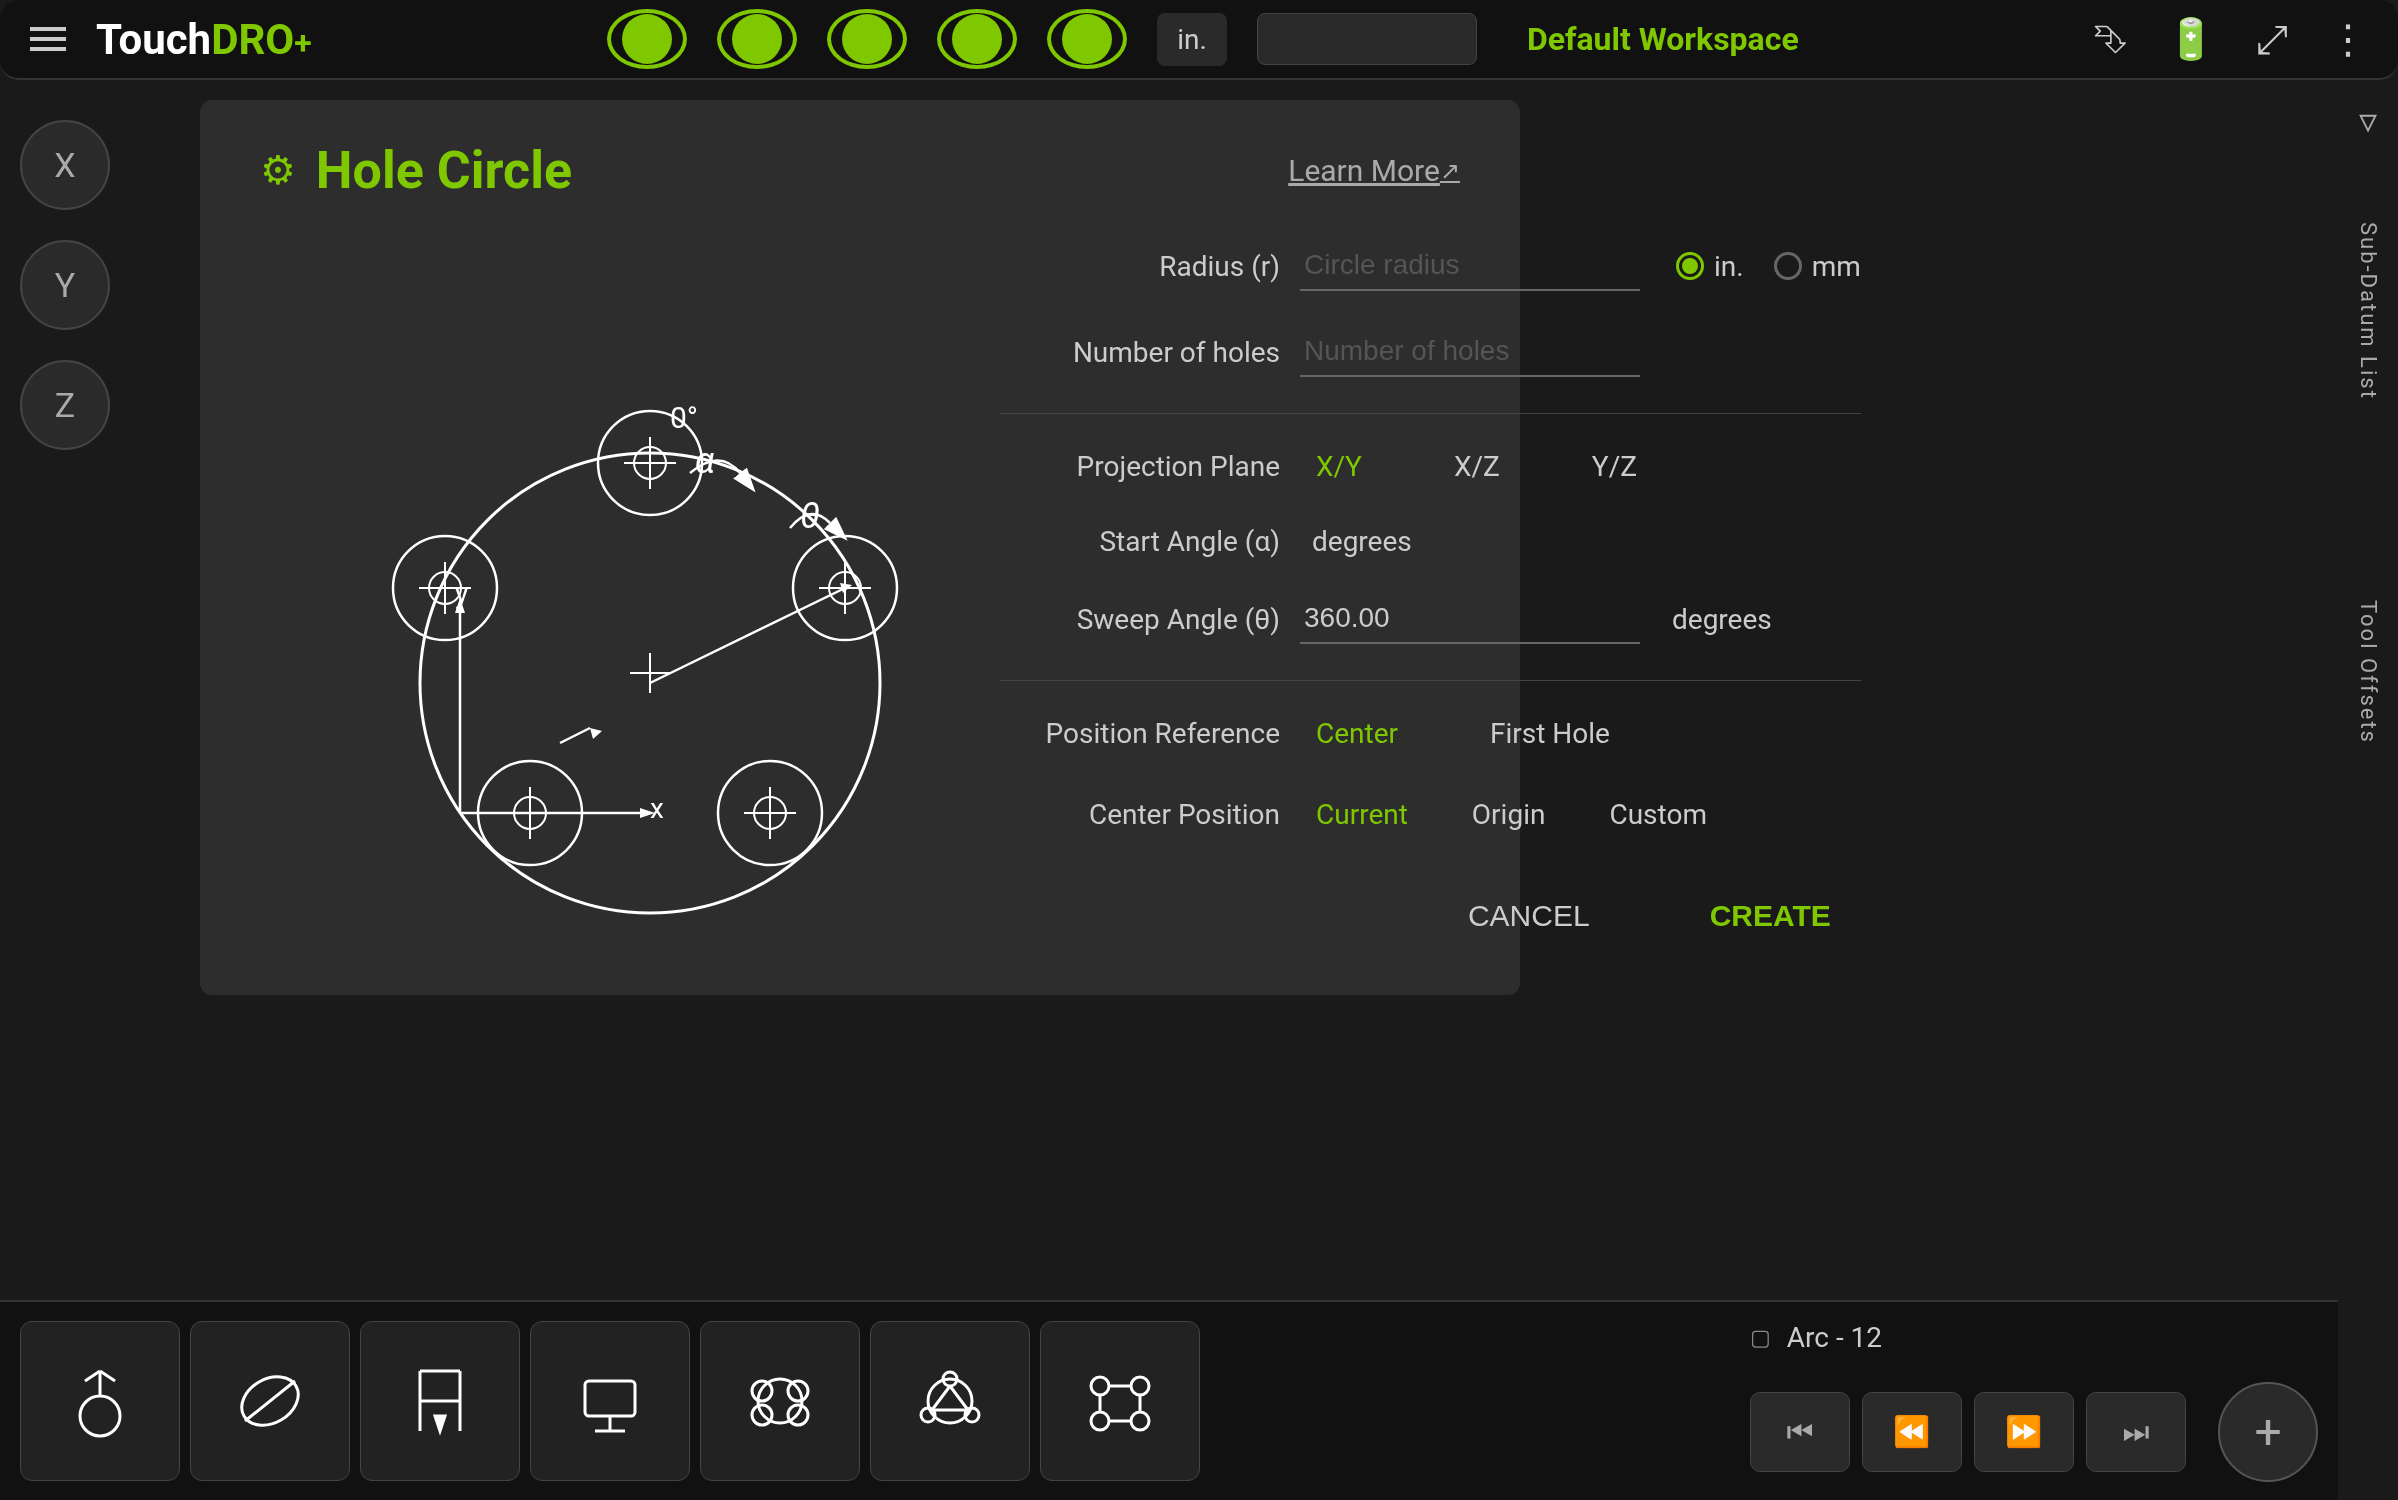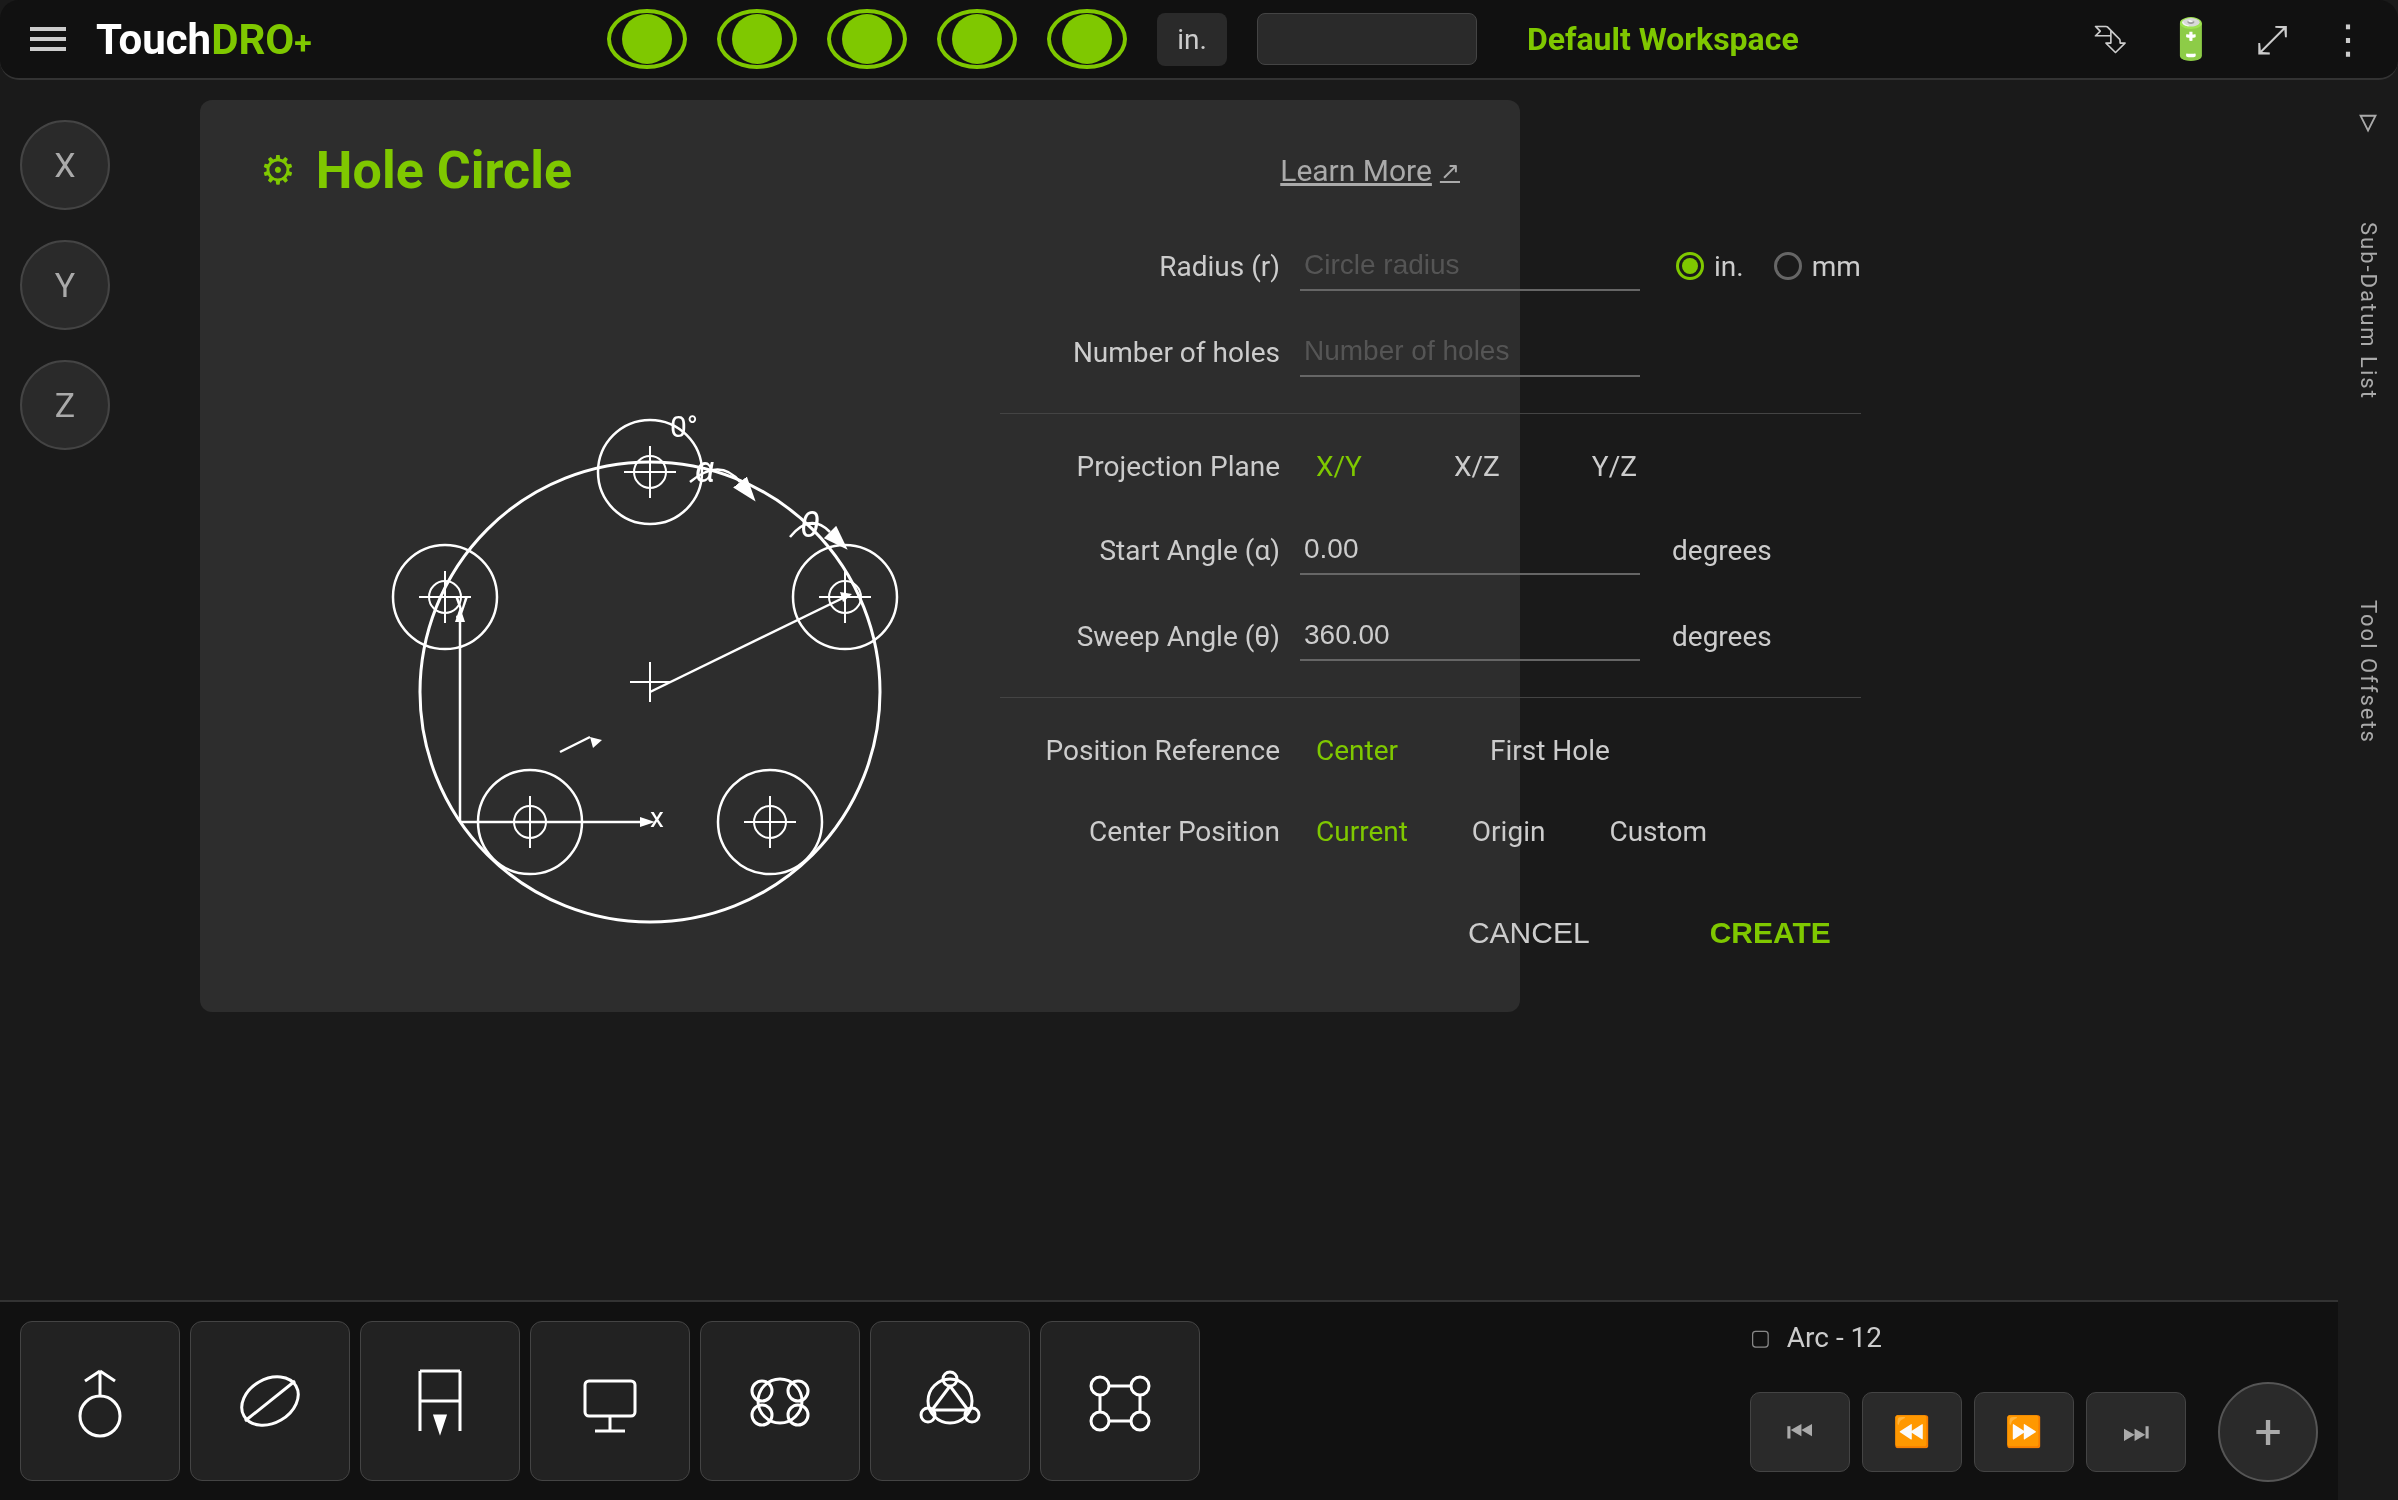--- a/index.html
+++ b/index.html
@@ -156,21 +156,20 @@
       font-size: 52px;
       font-weight: bold;
     }
     .learn-more {
       color: #aaa;
       font-size: 30px;
       text-decoration: underline;
       cursor: pointer;
       display: flex;
       align-items: center;
-      gap: 8px;
     }
 
     
     .modal-body {
       display: flex;
       gap: 60px;
     }
 
     
     .diagram-area {
@@ -536,21 +535,20 @@
         <label class="form-label">Projection Plane</label>
         <div class="plane-options">
           <span class="plane-opt active">X/Y</span>
           <span class="plane-opt">X/Z</span>
           <span class="plane-opt">Y/Z</span>
         </div>
       </div>
 
       <div class="form-row">
         <label class="form-label">Start Angle (α)</label>
-        <input class="form-input" type="text" value="0.00" style="">
         <span style="color:#ccc;font-size:28px;margin-left:12px;">degrees</span>
       </div>
 
       <div class="form-row">
         <label class="form-label">Sweep Angle (θ)</label>
         <input class="form-input" type="text" value="360.00" style="">
         <span style="color:#ccc;font-size:28px;margin-left:12px;">degrees</span>
       </div>
 
       <hr class="divider">

